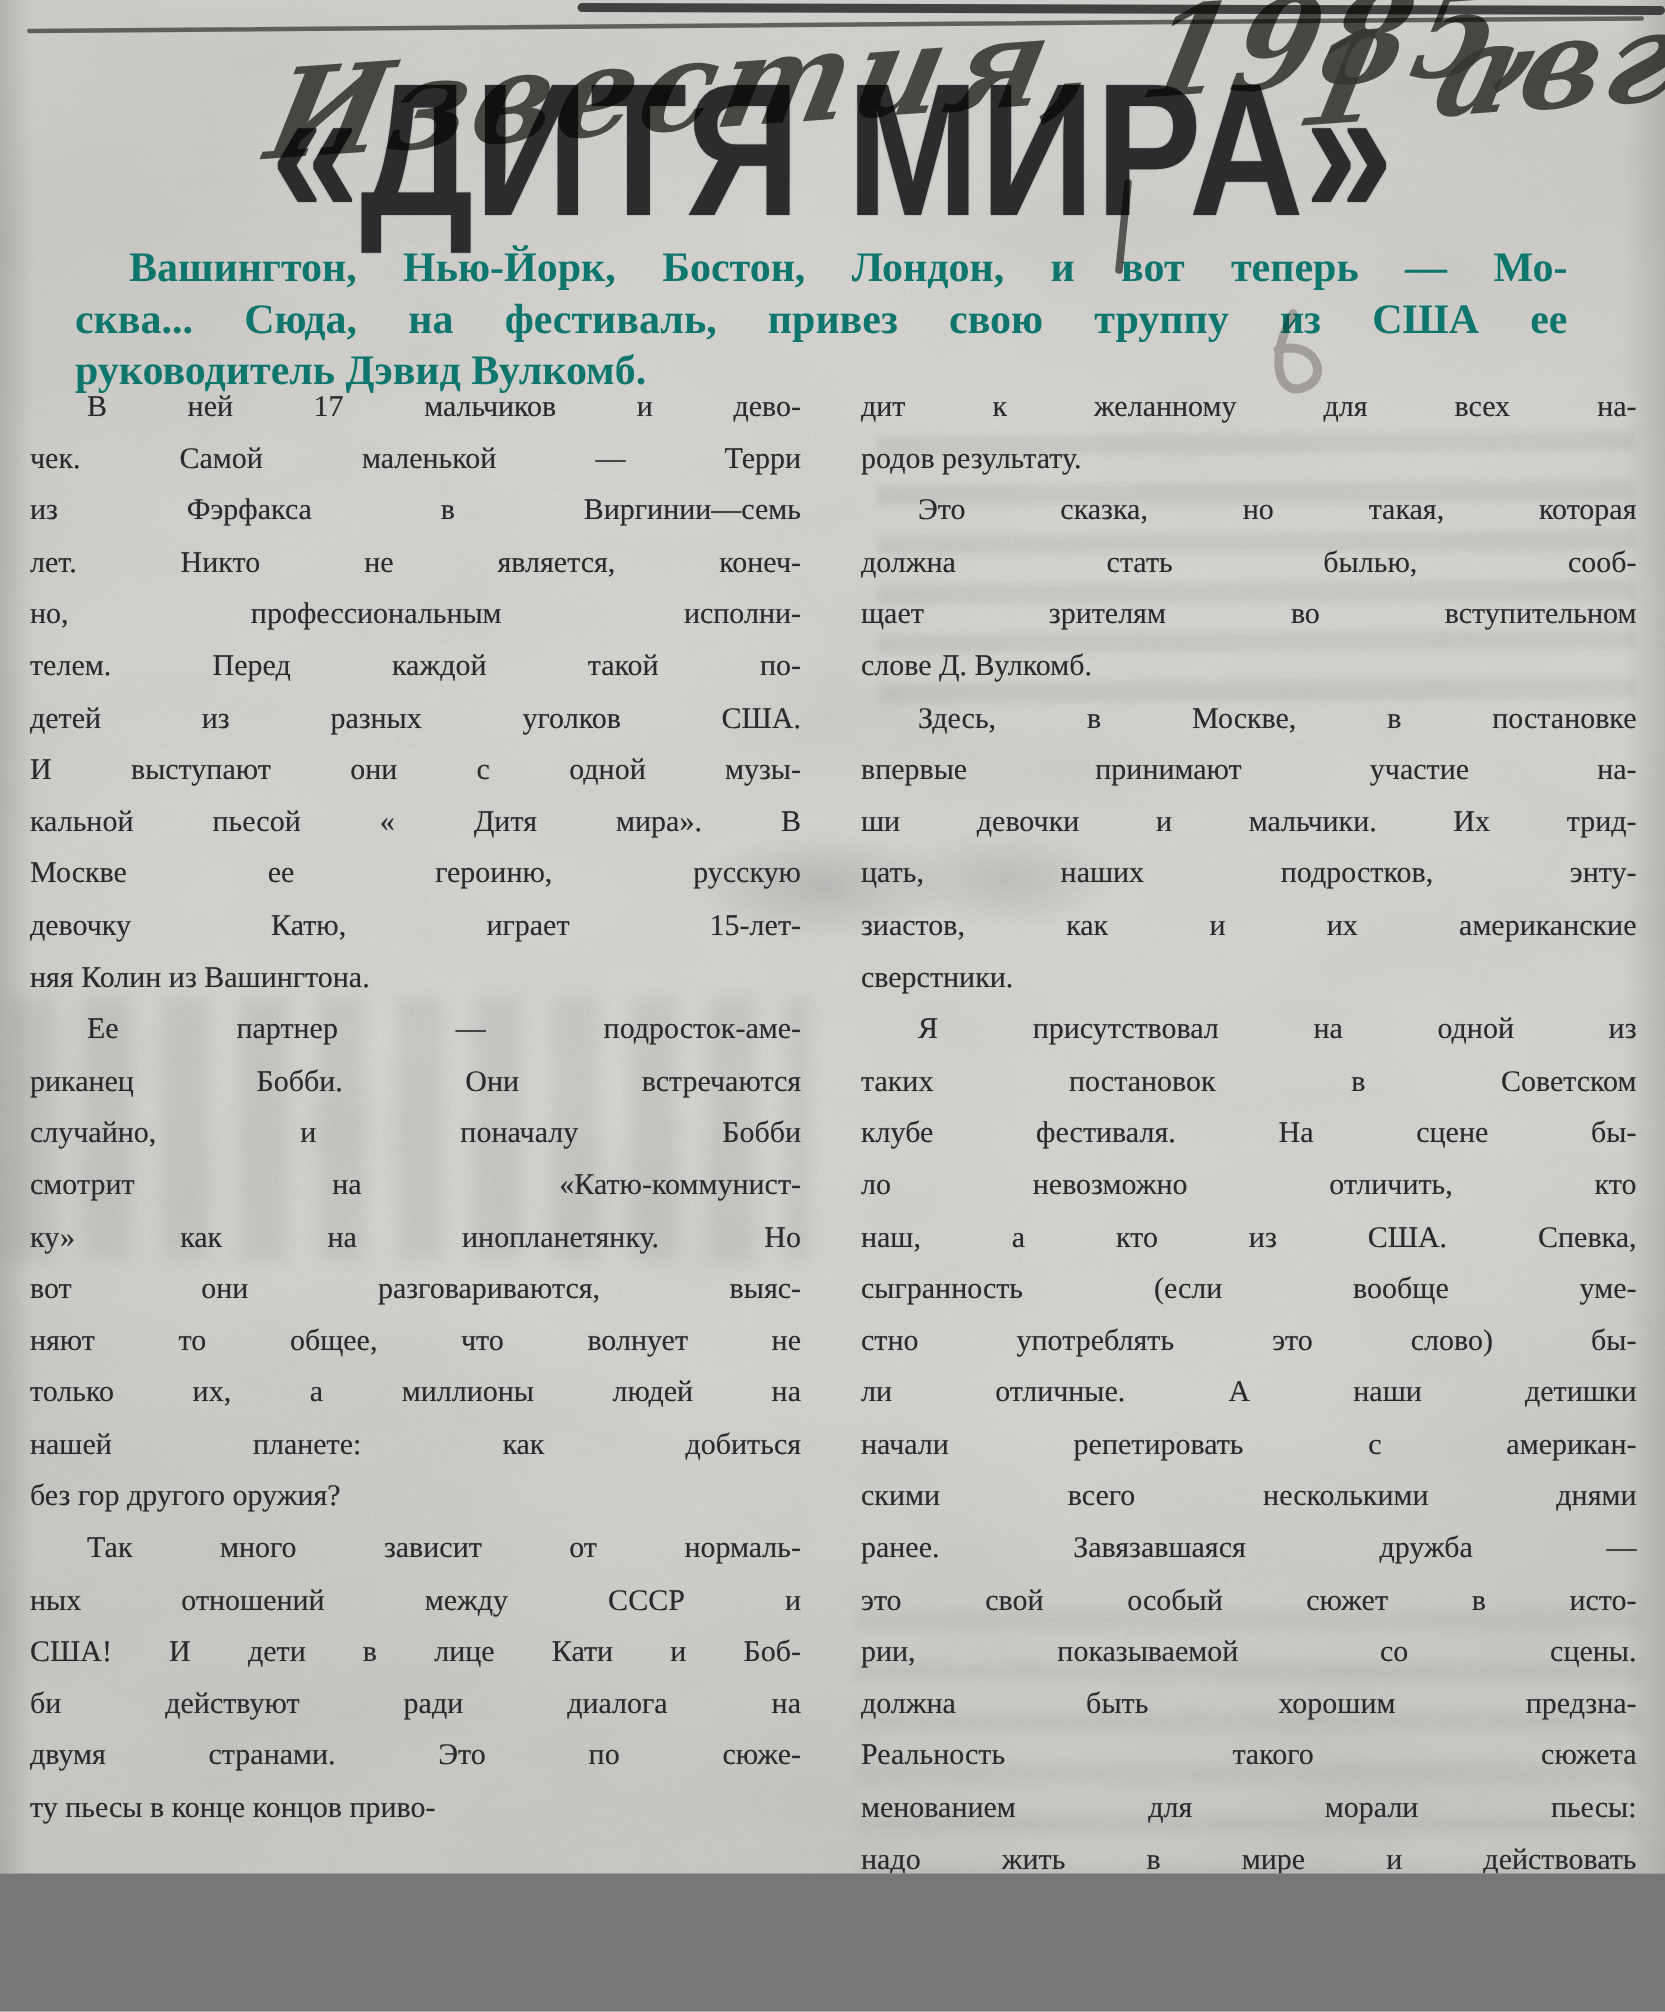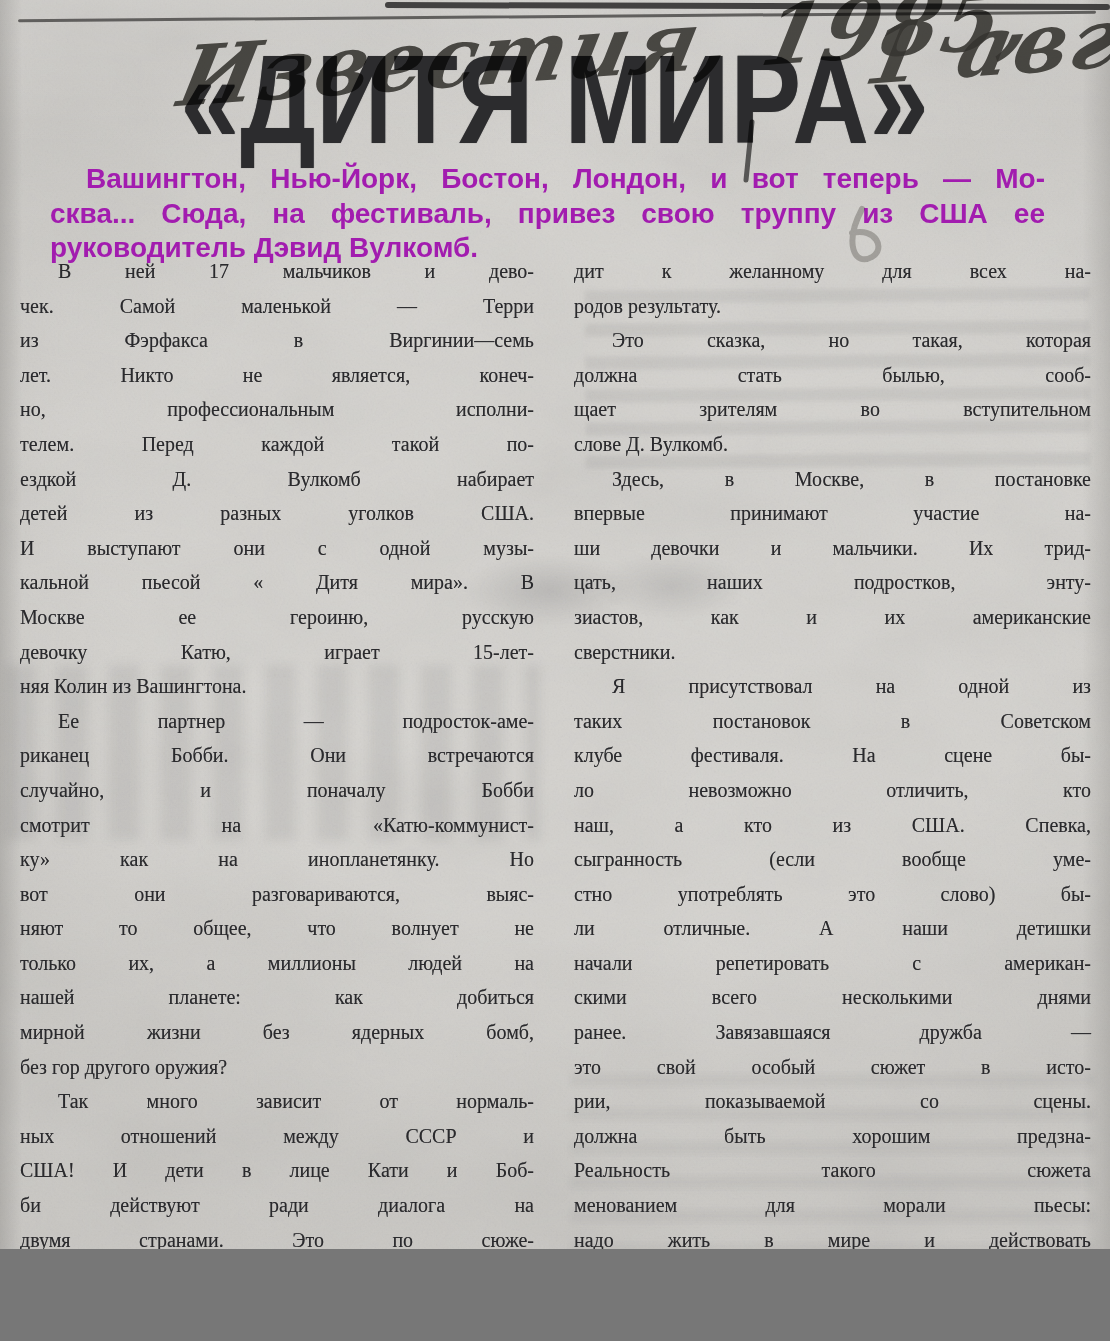--- a/index.html
+++ b/index.html
@@ -56,23 +56,23 @@
   }
   .handwriting{position:absolute;z-index:5;top:-6px;left:0;mix-blend-mode:multiply;}
   .hw{
     font-family:"DejaVu Serif", serif;
     font-style:italic;font-weight:bold;
     fill:#43413d;opacity:.88;
     letter-spacing:3px;
   }
   .lead{
     position:absolute;z-index:3;top:162px;left:50px;width:995px;
-    font-family:Liberation Sans, sans-serif;
+    font-family:Liberation Serif, serif;
     font-weight:bold;font-size:28px;line-height:34.5px;
-    color:#a21caf;
+    color:#0f766e;
   }
   .lead .pline:first-child{text-indent:36px;}
   .col{
     position:absolute;z-index:3;top:254px;
     font-weight:normal;font-size:20px;line-height:34.6px;
     color:#2a2a2d;
     text-shadow:0 0 .5px rgba(42,42,45,.45);
   }
   .col.left{left:20px;width:514px;}
   .col.right{left:574px;width:517px;}
@@ -152,39 +152,37 @@
     </div>
 
   <div class="col left">
       <div class="para indent">
         <div class="pline">В ней 17 мальчиков и дево-</div>
         <div class="pline">чек. Самой маленькой — Терри</div>
         <div class="pline">из Фэрфакса в Виргинии—семь</div>
         <div class="pline">лет. Никто не является, конеч-</div>
         <div class="pline">но, профессиональным исполни-</div>
         <div class="pline">телем. Перед каждой такой по-</div>
-        <div class="pline">ездкой Д. Вулкомб набирает</div>
         <div class="pline">детей из разных уголков США.</div>
         <div class="pline">И выступают они с одной музы-</div>
         <div class="pline">кальной пьесой « Дитя мира». В</div>
         <div class="pline">Москве ее героиню, русскую</div>
         <div class="pline">девочку Катю, играет 15-лет-</div>
         <div class="pline pl-last">няя Колин из Вашингтона.</div>
       </div>
       <div class="para indent">
         <div class="pline">Ее партнер — подросток-аме-</div>
         <div class="pline">риканец Бобби. Они встречаются</div>
         <div class="pline">случайно, и поначалу Бобби</div>
         <div class="pline">смотрит на «Катю-коммунист-</div>
         <div class="pline">ку» как на инопланетянку. Но</div>
         <div class="pline">вот они разговариваются, выяс-</div>
         <div class="pline">няют то общее, что волнует не</div>
         <div class="pline">только их, а миллионы людей на</div>
         <div class="pline">нашей планете: как добиться</div>
-        <div class="pline">мирной жизни без ядерных бомб,</div>
         <div class="pline pl-last">без гор другого оружия?</div>
       </div>
       <div class="para indent">
         <div class="pline">Так много зависит от нормаль-</div>
         <div class="pline">ных отношений между СССР и</div>
         <div class="pline">США! И дети в лице Кати и Боб-</div>
         <div class="pline">би действуют ради диалога на</div>
         <div class="pline">двумя странами. Это по сюже-</div>
         <div class="pline pl-last">ту пьесы в конце концов приво-</div>
       </div>

